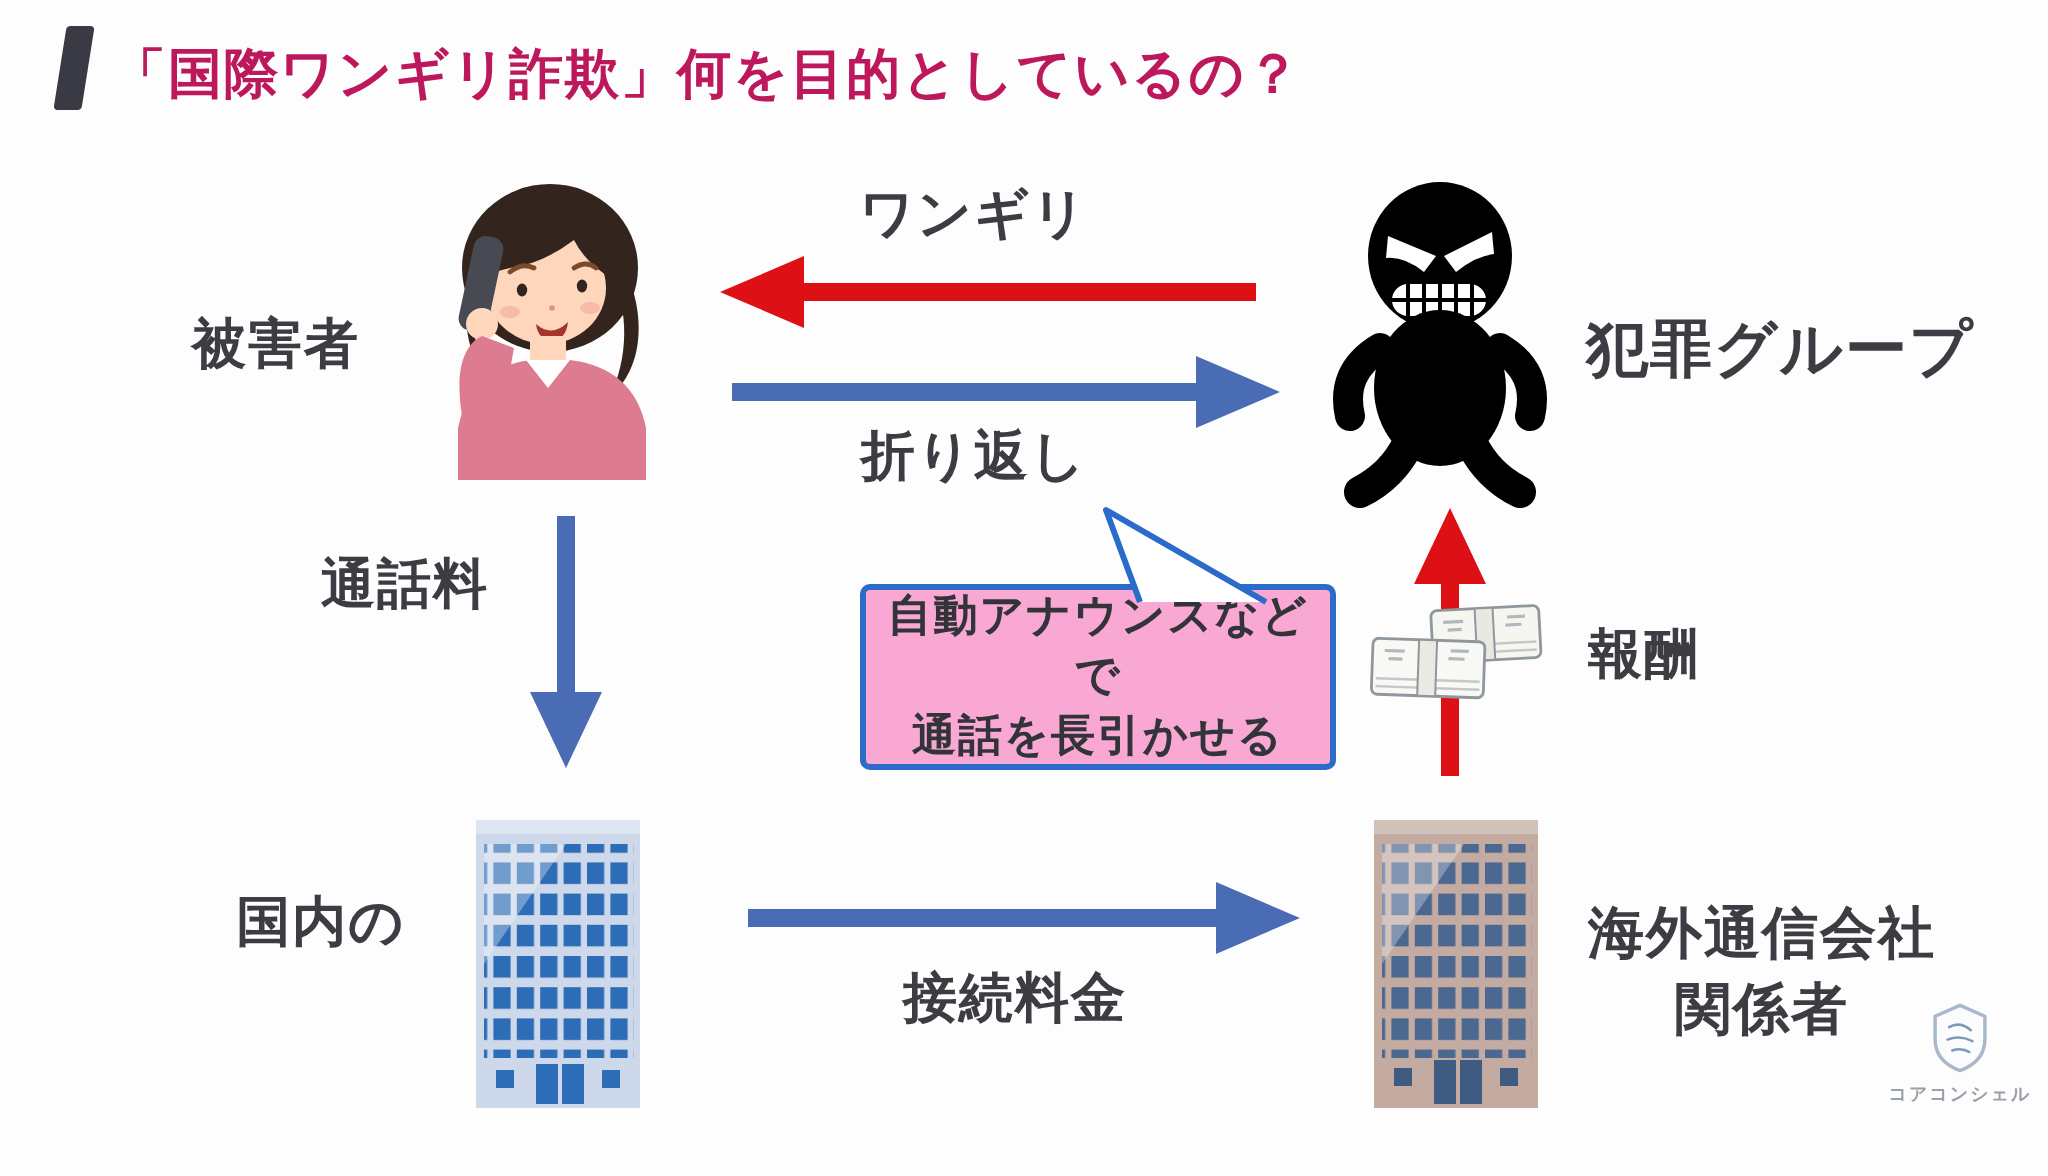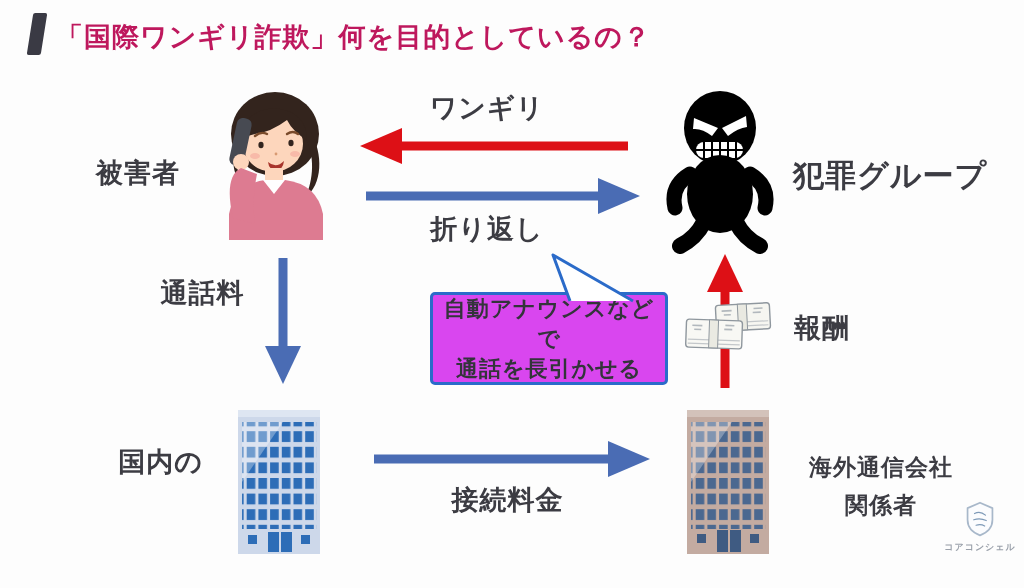--- a/index.html
+++ b/index.html
@@ -16,21 +16,21 @@
   .title-bar{
     position:absolute;left:30px;top:13px;width:14px;height:42px;
     background:#3a3a44;transform:skewX(-9deg);border-radius:2px;
   }
   .title-text{
     position:absolute;left:56px;top:19px;font-size:27px;font-weight:bold;
     color:#be185d;letter-spacing:1px;white-space:nowrap;
   }
   .bubble{
     position:absolute;left:430px;top:292px;width:232px;height:87px;
-    background:#d946ef;border:3px solid #2b6bc9;border-radius:5px;z-index:1;
+    background:#f9a8d4;border:3px solid #2b6bc9;border-radius:5px;z-index:1;
   }
   .bubble-text{
     width:100%;height:100%;display:flex;flex-direction:column;justify-content:center;
     text-align:center;font-size:22px;font-weight:600;color:#33343a;line-height:30px;
     letter-spacing:1px;
   }
   .bubble-tail{position:absolute;left:545px;top:250px;z-index:2;}
   .logo{
     position:absolute;left:938px;top:500px;width:84px;text-align:center;
   }
@@ -188,21 +188,21 @@
     </defs>
     <rect x="3" y="10" width="82" height="144" fill="#c3aba1"></rect>
     <rect x="3" y="10" width="82" height="7" fill="#d3c2ba"></rect>
     <rect x="7" y="22" width="75" height="107" fill="url(#winT)"></rect>
     <polygon points="7,22 48,22 7,82" fill="rgba(255,255,255,0.30)"></polygon>
     <rect x="33" y="130" width="11" height="22" fill="#3f5b82"></rect>
     <rect x="46" y="130" width="11" height="22" fill="#3f5b82"></rect>
     <rect x="13" y="134" width="9" height="9" fill="#3f5b82"></rect>
     <rect x="66" y="134" width="9" height="9" fill="#3f5b82"></rect>
   </svg>
-  <div class="lbl center" style="left:790px;top:448px;width:182px;font-size:23px;line-height:38px;white-space:normal;">
+  <div class="lbl center" style="left:790px;top:448px;width:182px;font-size:28px;line-height:38px;white-space:normal;">
     <span style="display:block">海外通信会社</span>
     <span style="display:block">関係者</span>
   </div>
 
   <div class="logo">
     <svg style="margin:0 auto;" width="28" height="38" viewBox="0 0 36 46">
       <path d="M18,2 L34,9 V24 Q34,38 18,44 Q2,38 2,24 V9 Z" fill="#fbfcfe" stroke="#a8b8ca" stroke-width="2.2" stroke-linejoin="round"></path>
       <path d="M11,16 q7,-4 14,2 M10,24 q8,-3 16,1 M13,31 q6,-2 11,1" stroke="#7e9ab8" stroke-width="1.6" fill="none" stroke-linecap="round"></path>
     </svg>
     <div class="logo-text">コアコンシェル</div>

